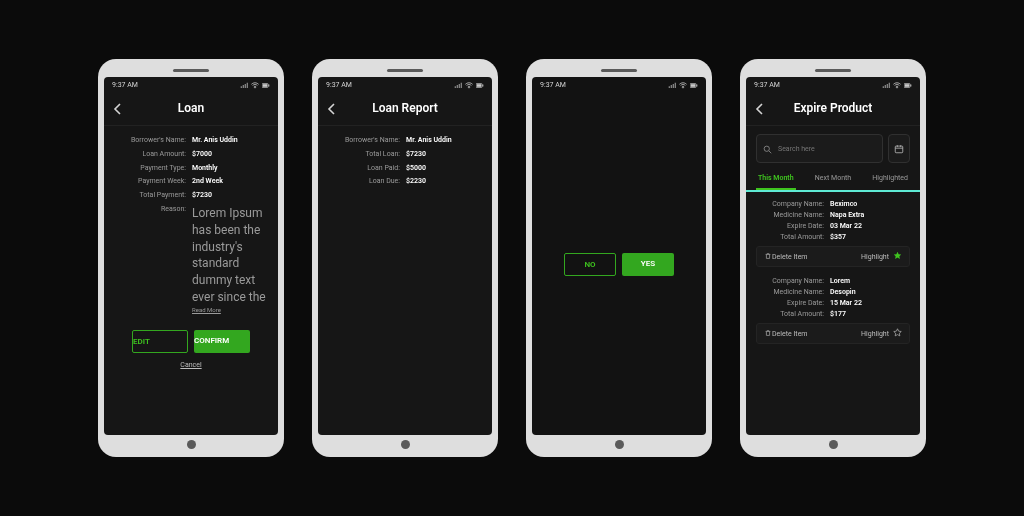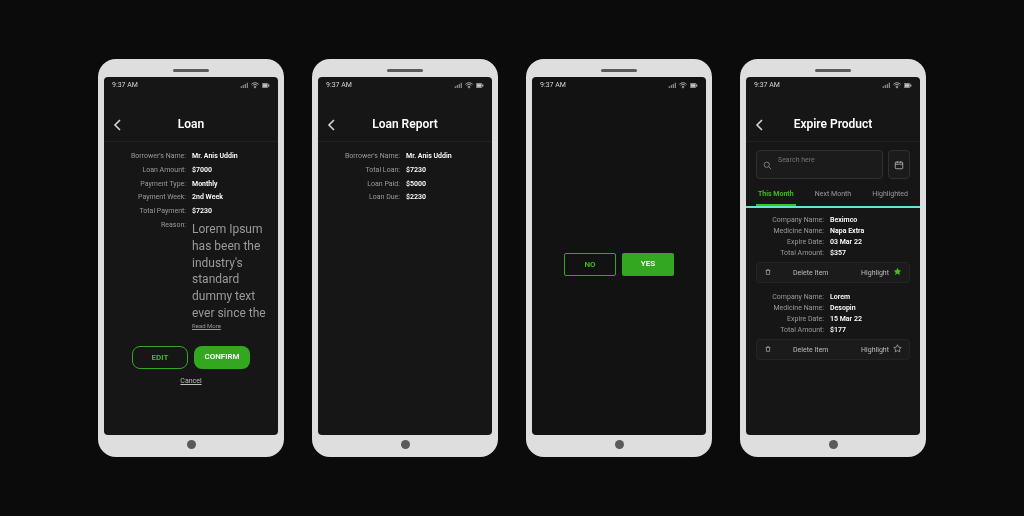--- a/index.html
+++ b/index.html
@@ -18,56 +18,56 @@
   *{box-sizing:border-box;font-family:-apple-system,BlinkMacSystemFont,"Segoe UI",Roboto,Helvetica,Arial,sans-serif;}
   body{margin:0;background:var(--bg);width:1024px;height:516px;overflow:hidden;}
   .stage{display:flex;gap:28px;justify-content:center;align-items:center;width:1024px;height:516px;}
   .phone{width:186px;height:398px;background:var(--phone-frame);border-radius:18px;padding:6px;display:flex;flex-direction:column;align-items:center;}
   .speaker{width:36px;height:3px;background:#5a5a5a;border-radius:3px;margin:4px 0 5px;}
   .screen{flex:1;width:100%;background:var(--screen);border-radius:4px;overflow:hidden;display:flex;flex-direction:column;color:var(--text);}
   .home-dot{width:9px;height:9px;border-radius:50%;background:#5a5a5a;margin:5px 0 2px;}
   .statusbar{display:flex;justify-content:space-between;align-items:center;font-size:7px;padding:4px 8px;color:#d4d4d4;}
   .status-ico{display:flex;gap:3px;align-items:center;}
   .status-ico svg{width:8px;height:7px;display:block;}
-  .header{display:flex;align-items:center;justify-content:center;position:relative;padding:8px 0 10px;border-bottom:1px solid #222;margin-top:16px;}
+  .header{display:flex;align-items:center;justify-content:center;position:relative;padding:8px 0 10px;border-bottom:1px solid #222;}
   .header .back{position:absolute;left:8px;top:50%;transform:translateY(-50%);cursor:pointer;}
   .header .back svg{width:12px;height:12px;display:block;stroke:#d4d4d4;}
   .header h1{margin:0;font-size:12px;font-weight:600;}
   .kv{display:grid;grid-template-columns:70px 1fr;gap:4px 6px;padding:10px 12px;font-size:7px;}
   .kv .k{color:var(--muted);text-align:right;line-height:1.4;}
   .kv .v{color:var(--text);font-weight:600;line-height:1.4;}
   .reason{color:var(--muted);font-size:12px;line-height:1.4;font-weight:400;}
   .readmore{color:var(--muted);font-size:6px;text-decoration:underline;}
   .btn-row{display:flex;justify-content:center;gap:6px;margin-top:6px;}
-  .btn{font-size:8px;font-weight:600;padding:6px 0;width:56px;text-align:center;border-radius:8px;cursor:pointer;}
+  .btn{font-size:8px;font-weight:600;padding:6px 0;width:56px;border-radius:2px;cursor:pointer;}
   .btn.outline{color:var(--accent-bright);border:1px solid var(--accent);}
   .btn.fill{background:var(--accent);color:#fff;}
   .cancel-link{text-align:center;font-size:7px;color:#bdbdbd;text-decoration:underline;margin-top:8px;cursor:pointer;}
   .modal-center{flex:1;display:flex;flex-direction:column;justify-content:center;align-items:center;text-align:center;padding:0 20px;}
   .modal-text{font-size:9px;color:#e6e6e6;line-height:1.4;margin-bottom:18px;}
   .btn-row2{display:flex;gap:6px;}
   .btn2{font-size:8px;font-weight:600;padding:6px 0;width:52px;text-align:center;border-radius:2px;cursor:pointer;}
   .btn2.outline{color:var(--accent-bright);border:1px solid var(--accent);}
   .btn2.fill{background:var(--accent);color:#fff;}
   
   .search-row{display:flex;gap:5px;padding:8px 10px 6px;}
-  .search{flex:1;display:flex;align-items:flex-start;background:var(--input-bg);border:1px solid #303030;border-radius:4px;padding:4px 6px;}
+  .search{flex:1;display:flex;align-items:center;background:var(--input-bg);border:1px solid #303030;border-radius:4px;padding:4px 6px;}
   .search svg{width:9px;height:9px;stroke:#9a9a9a;fill:none;}
   .search input{flex:1;background:transparent;border:none;outline:none;color:var(--muted);font-size:7px;margin-left:4px;}
   .cal-btn{width:22px;display:flex;align-items:center;justify-content:center;background:var(--input-bg);border:1px solid #303030;border-radius:4px;cursor:pointer;}
   .cal-btn svg{width:10px;height:10px;stroke:#b7b7b7;fill:none;}
   .tabs{display:flex;justify-content:space-between;padding:0 10px;font-size:7px;color:var(--muted);border-bottom:2px solid #5eead4;}
   .tab{padding:5px 2px 6px;cursor:pointer;}
   .tab.active{color:var(--accent-bright);border-bottom:2px solid var(--accent-bright);font-weight:600;}
   .products{padding:8px 10px;display:flex;flex-direction:column;gap:10px;}
   .product .kv2{display:grid;grid-template-columns:68px 1fr;gap:3px 6px;font-size:7px;}
   .kv2 .k{color:var(--muted);text-align:right;}
   .kv2 .v{color:var(--text);font-weight:600;}
   .product-actions{margin-top:5px;background:var(--card);border:1px solid #242424;border-radius:3px;display:flex;justify-content:space-between;align-items:center;padding:4px 7px;}
-  .del{display:flex;align-items:center;gap:21px;font-size:7px;color:#bdbdbd;cursor:pointer;}
+  .del{display:flex;align-items:center;gap:0;font-size:7px;color:#bdbdbd;cursor:pointer;}
   .del svg{width:8px;height:8px;stroke:#9a9a9a;fill:none;}
   .hl{display:flex;align-items:center;gap:4px;font-size:7px;color:#bdbdbd;cursor:pointer;}
   .hl svg{width:9px;height:9px;}
 </style>
 </head>
 <body>
 
 <div class="stage">
 
   <div class="phone">

